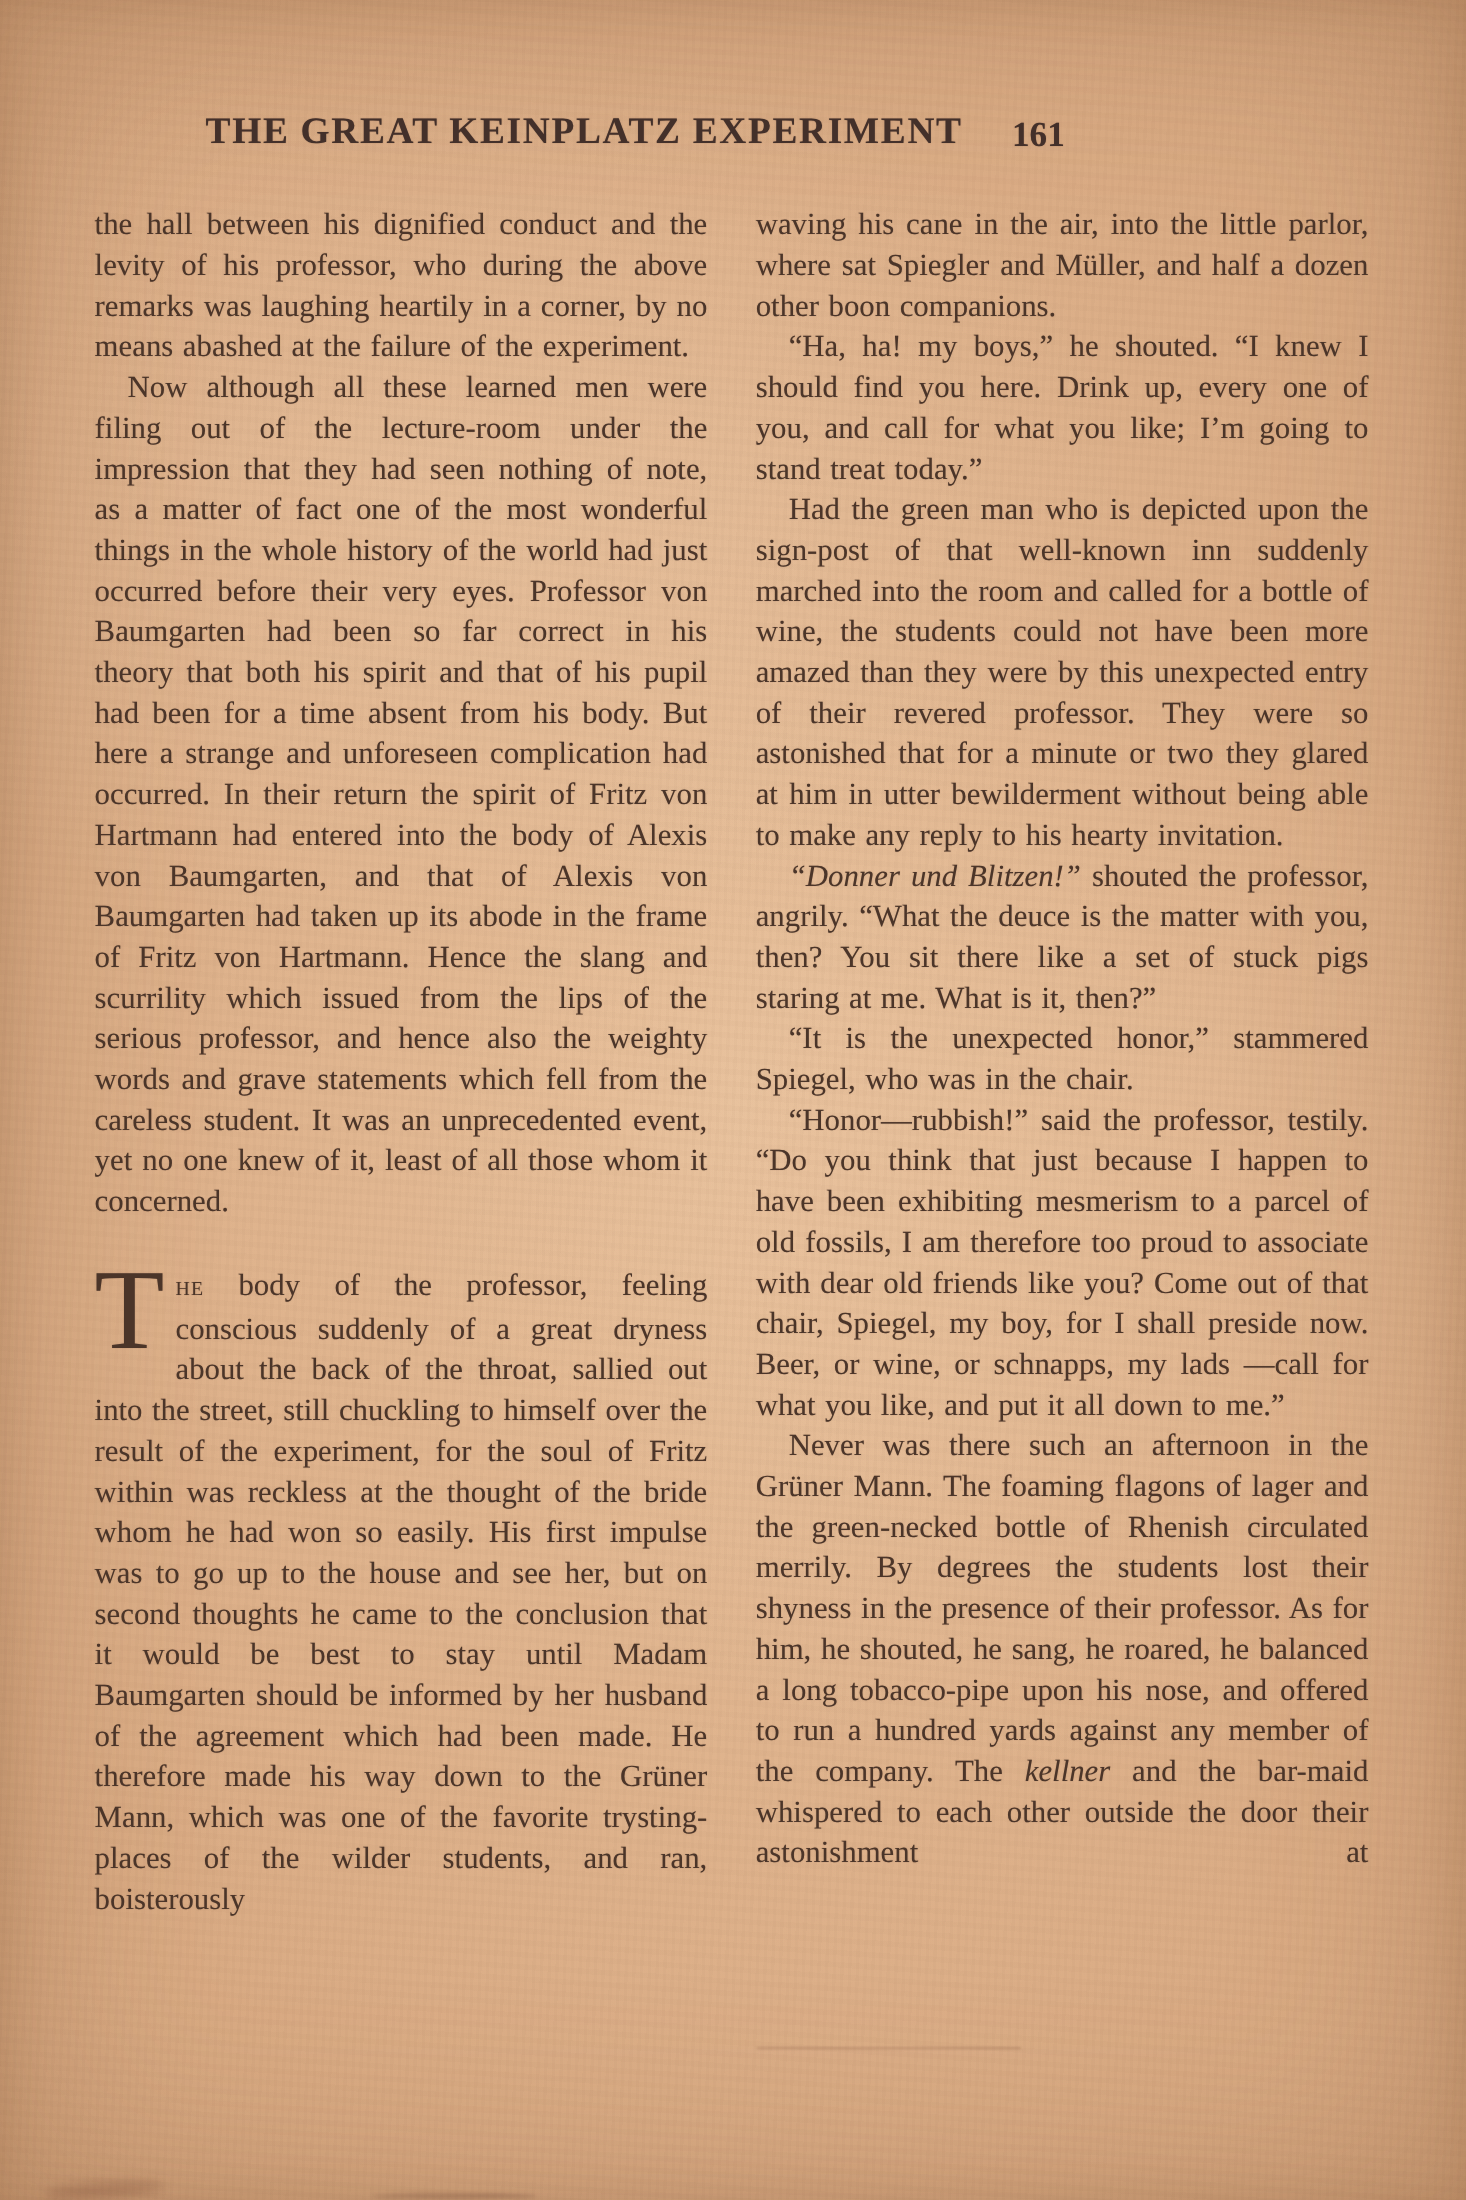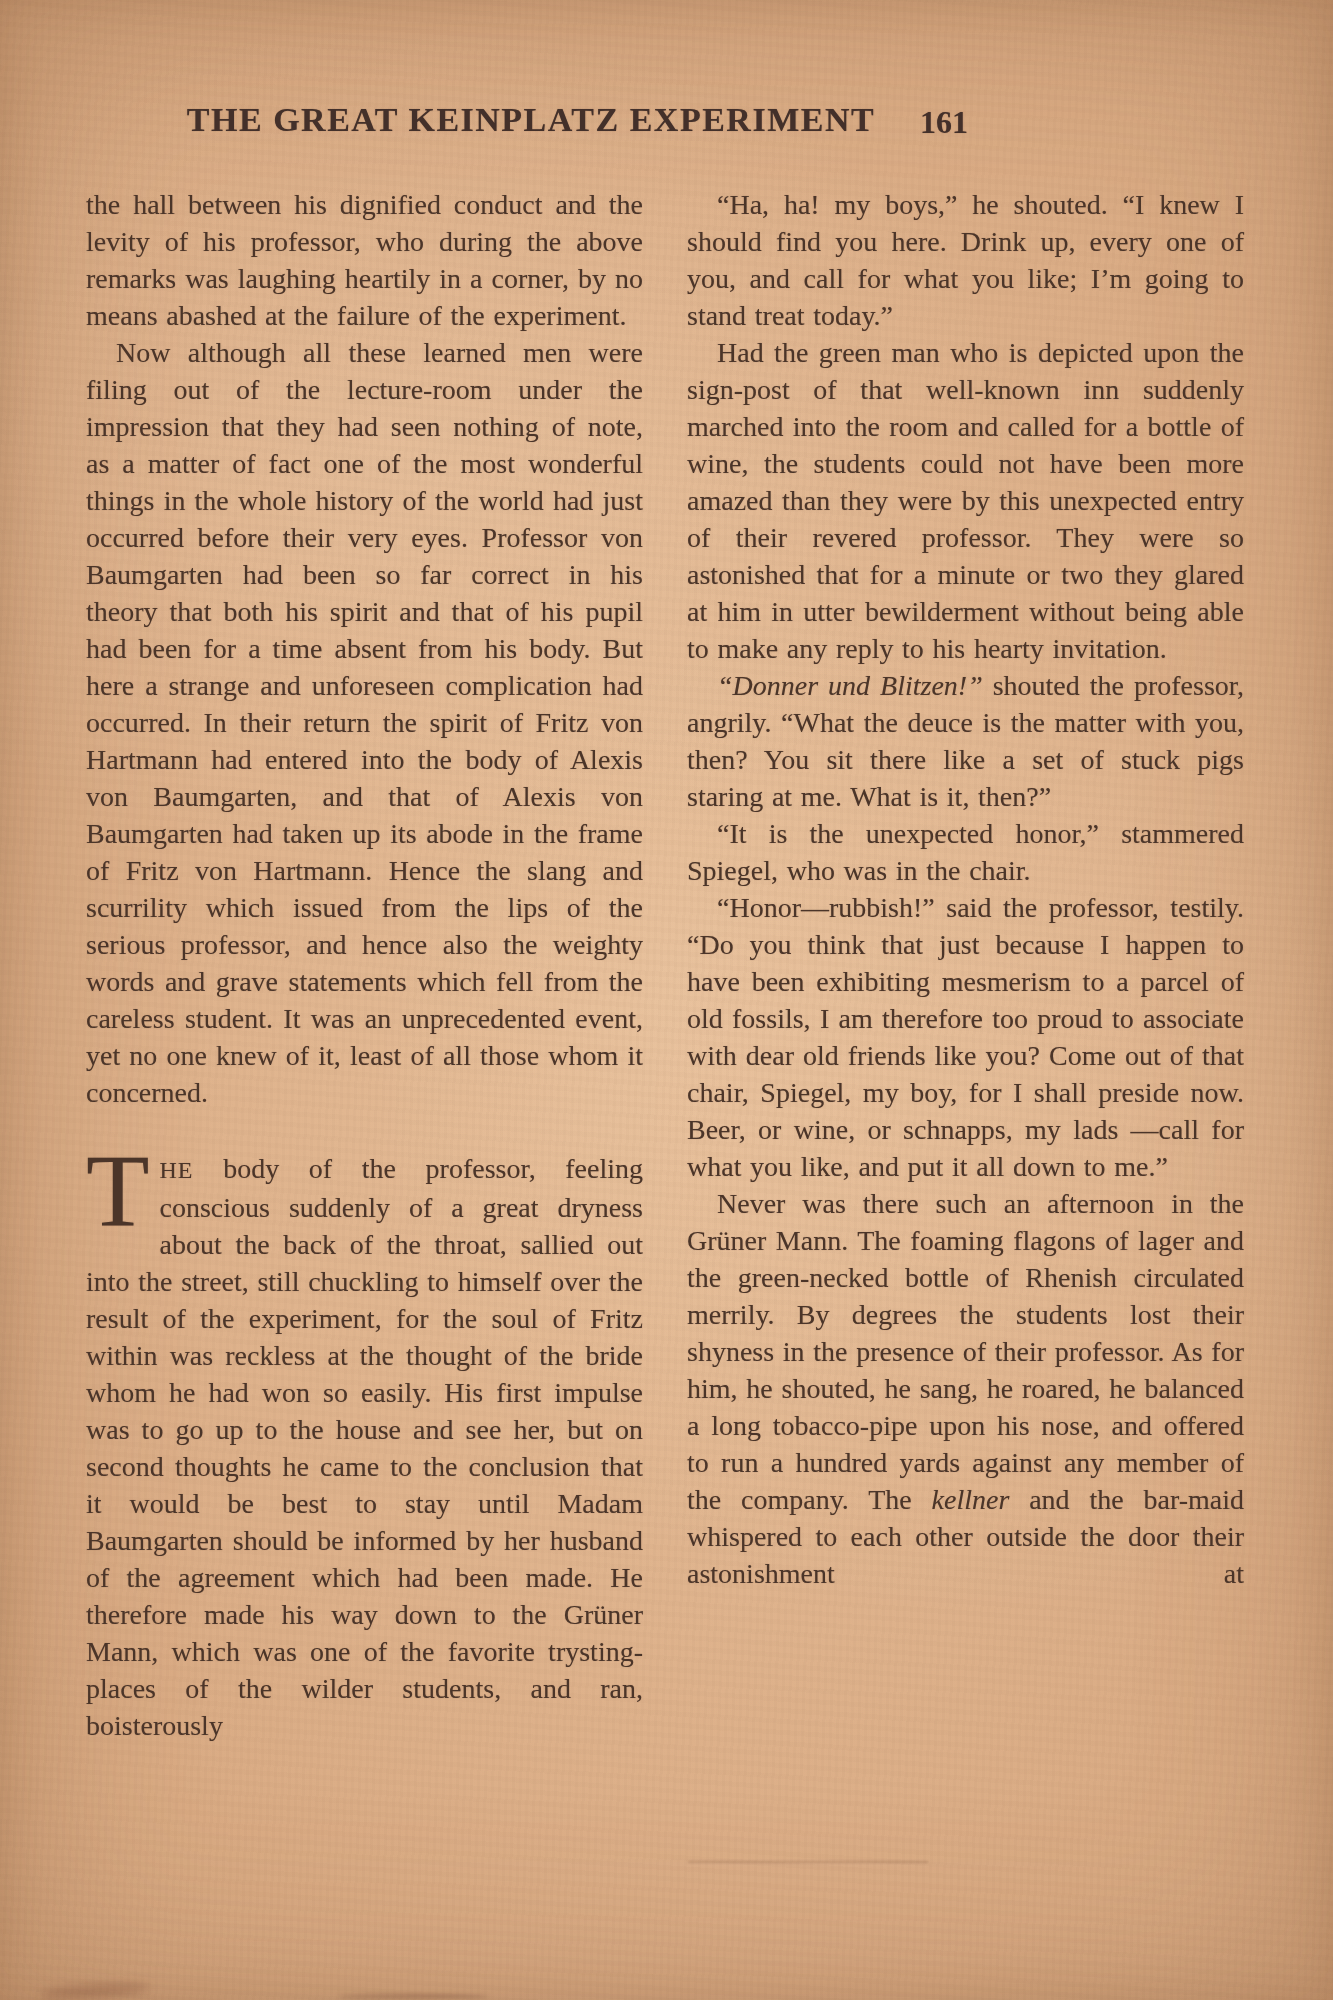--- a/index.html
+++ b/index.html
@@ -55,21 +55,21 @@
   }
   .para.indent{text-indent:30px;}
   .para.section-start{margin-top:39px;}
   .col .para:last-child{text-align-last:justify;}
   .dropcap{
     float:left;
     font-size:104px;line-height:78px;
     padding:2px 10px 0 0;
     color:var(--ink);
   }
-  .lead-caps{font-size:24px;letter-spacing:1px;}
+  .lead-caps{font-size:18px;letter-spacing:1px;}
   i{font-style:italic;}
   
   .smudge{position:absolute;pointer-events:none;border-radius:50%;}
   .smudge-bottom-left{
     left:40px;top:1984px;width:110px;height:14px;
     background:rgba(110,62,42,0.28);filter:blur(5px);transform:rotate(-4deg);
   }
   .smudge-bottom-center{
     left:338px;top:1994px;width:150px;height:5px;
     background:rgba(100,58,42,0.30);filter:blur(2px);
@@ -88,20 +88,21 @@
   </div>
   <span class="page-number">161</span>
 
   <div class="columns">
     <div class="col" id="col-left">
         <p class="para"><span>the hall between his dignified conduct and the levity of his professor, who during the above remarks was laughing heartily in a corner, by no means abashed at the failure of the experiment.</span></p>
         <p class="para indent"><span>Now although all these learned men were filing out of the lecture-room under the impression that they had seen nothing of note, as a matter of fact one of the most wonderful things in the whole history of the world had just occurred before their very eyes. Professor von Baumgarten had been so far correct in his theory that both his spirit and that of his pupil had been for a time absent from his body. But here a strange and unforeseen complication had occurred. In their return the spirit of Fritz von Hartmann had entered into the body of Alexis von Baumgarten, and that of Alexis von Baumgarten had taken up its abode in the frame of Fritz von Hartmann. Hence the slang and scurrility which issued from the lips of the serious professor, and hence also the weighty words and grave statements which fell from the careless student. It was an unprecedented event, yet no one knew of it, least of all those whom it concerned.</span></p>
         <p class="para section-start"><span class="dropcap">T</span><span class="lead-caps">HE</span><span> body of the professor, feeling conscious suddenly of a great dryness about the back of the throat, sallied out into the street, still chuckling to himself over the result of the experiment, for the soul of Fritz within was reckless at the thought of the bride whom he had won so easily. His first impulse was to go up to the house and see her, but on second thoughts he came to the conclusion that it would be best to stay until Madam Baumgarten should be informed by her husband of the agreement which had been made. He therefore made his way down to the Grüner Mann, which was one of the favorite trysting-places of the wilder students, and ran, boisterously</span></p>
       </div>
     <div class="col" id="col-right">
+        <p class="para"><span>waving his cane in the air, into the little parlor, where sat Spiegler and Müller, and half a dozen other boon companions.</span></p>
         <p class="para indent"><span>“Ha, ha! my boys,” he shouted. “I knew I should find you here. Drink up, every one of you, and call for what you like; I’m going to stand treat today.”</span></p>
         <p class="para indent"><span>Had the green man who is depicted upon the sign-post of that well-known inn suddenly marched into the room and called for a bottle of wine, the students could not have been more amazed than they were by this unexpected entry of their revered professor. They were so astonished that for a minute or two they glared at him in utter bewilderment without being able to make any reply to his hearty invitation.</span></p>
         <p class="para indent"><i>“Donner und Blitzen!”</i><span> shouted the professor, angrily. “What the deuce is the matter with you, then? You sit there like a set of stuck pigs staring at me. What is it, then?”</span></p>
         <p class="para indent"><span>“It is the unexpected honor,” stammered Spiegel, who was in the chair.</span></p>
         <p class="para indent"><span>“Honor—rubbish!” said the professor, testily. “Do you think that just because I happen to have been exhibiting mesmerism to a parcel of old fossils, I am therefore too proud to associate with dear old friends like you? Come out of that chair, Spiegel, my boy, for I shall preside now. Beer, or wine, or schnapps, my lads —call for what you like, and put it all down to me.”</span></p>
         <p class="para indent"><span>Never was there such an afternoon in the Grüner Mann. The foaming flagons of lager and the green-necked bottle of Rhenish circulated merrily. By degrees the students lost their shyness in the presence of their professor. As for him, he shouted, he sang, he roared, he balanced a long tobacco-pipe upon his nose, and offered to run a hundred yards against any member of the company. The </span><i>kellner</i><span> and the bar-maid whispered to each other outside the door their astonishment at</span></p>
       </div>
   </div>
 
   <div class="smudge smudge-bottom-left"></div>

